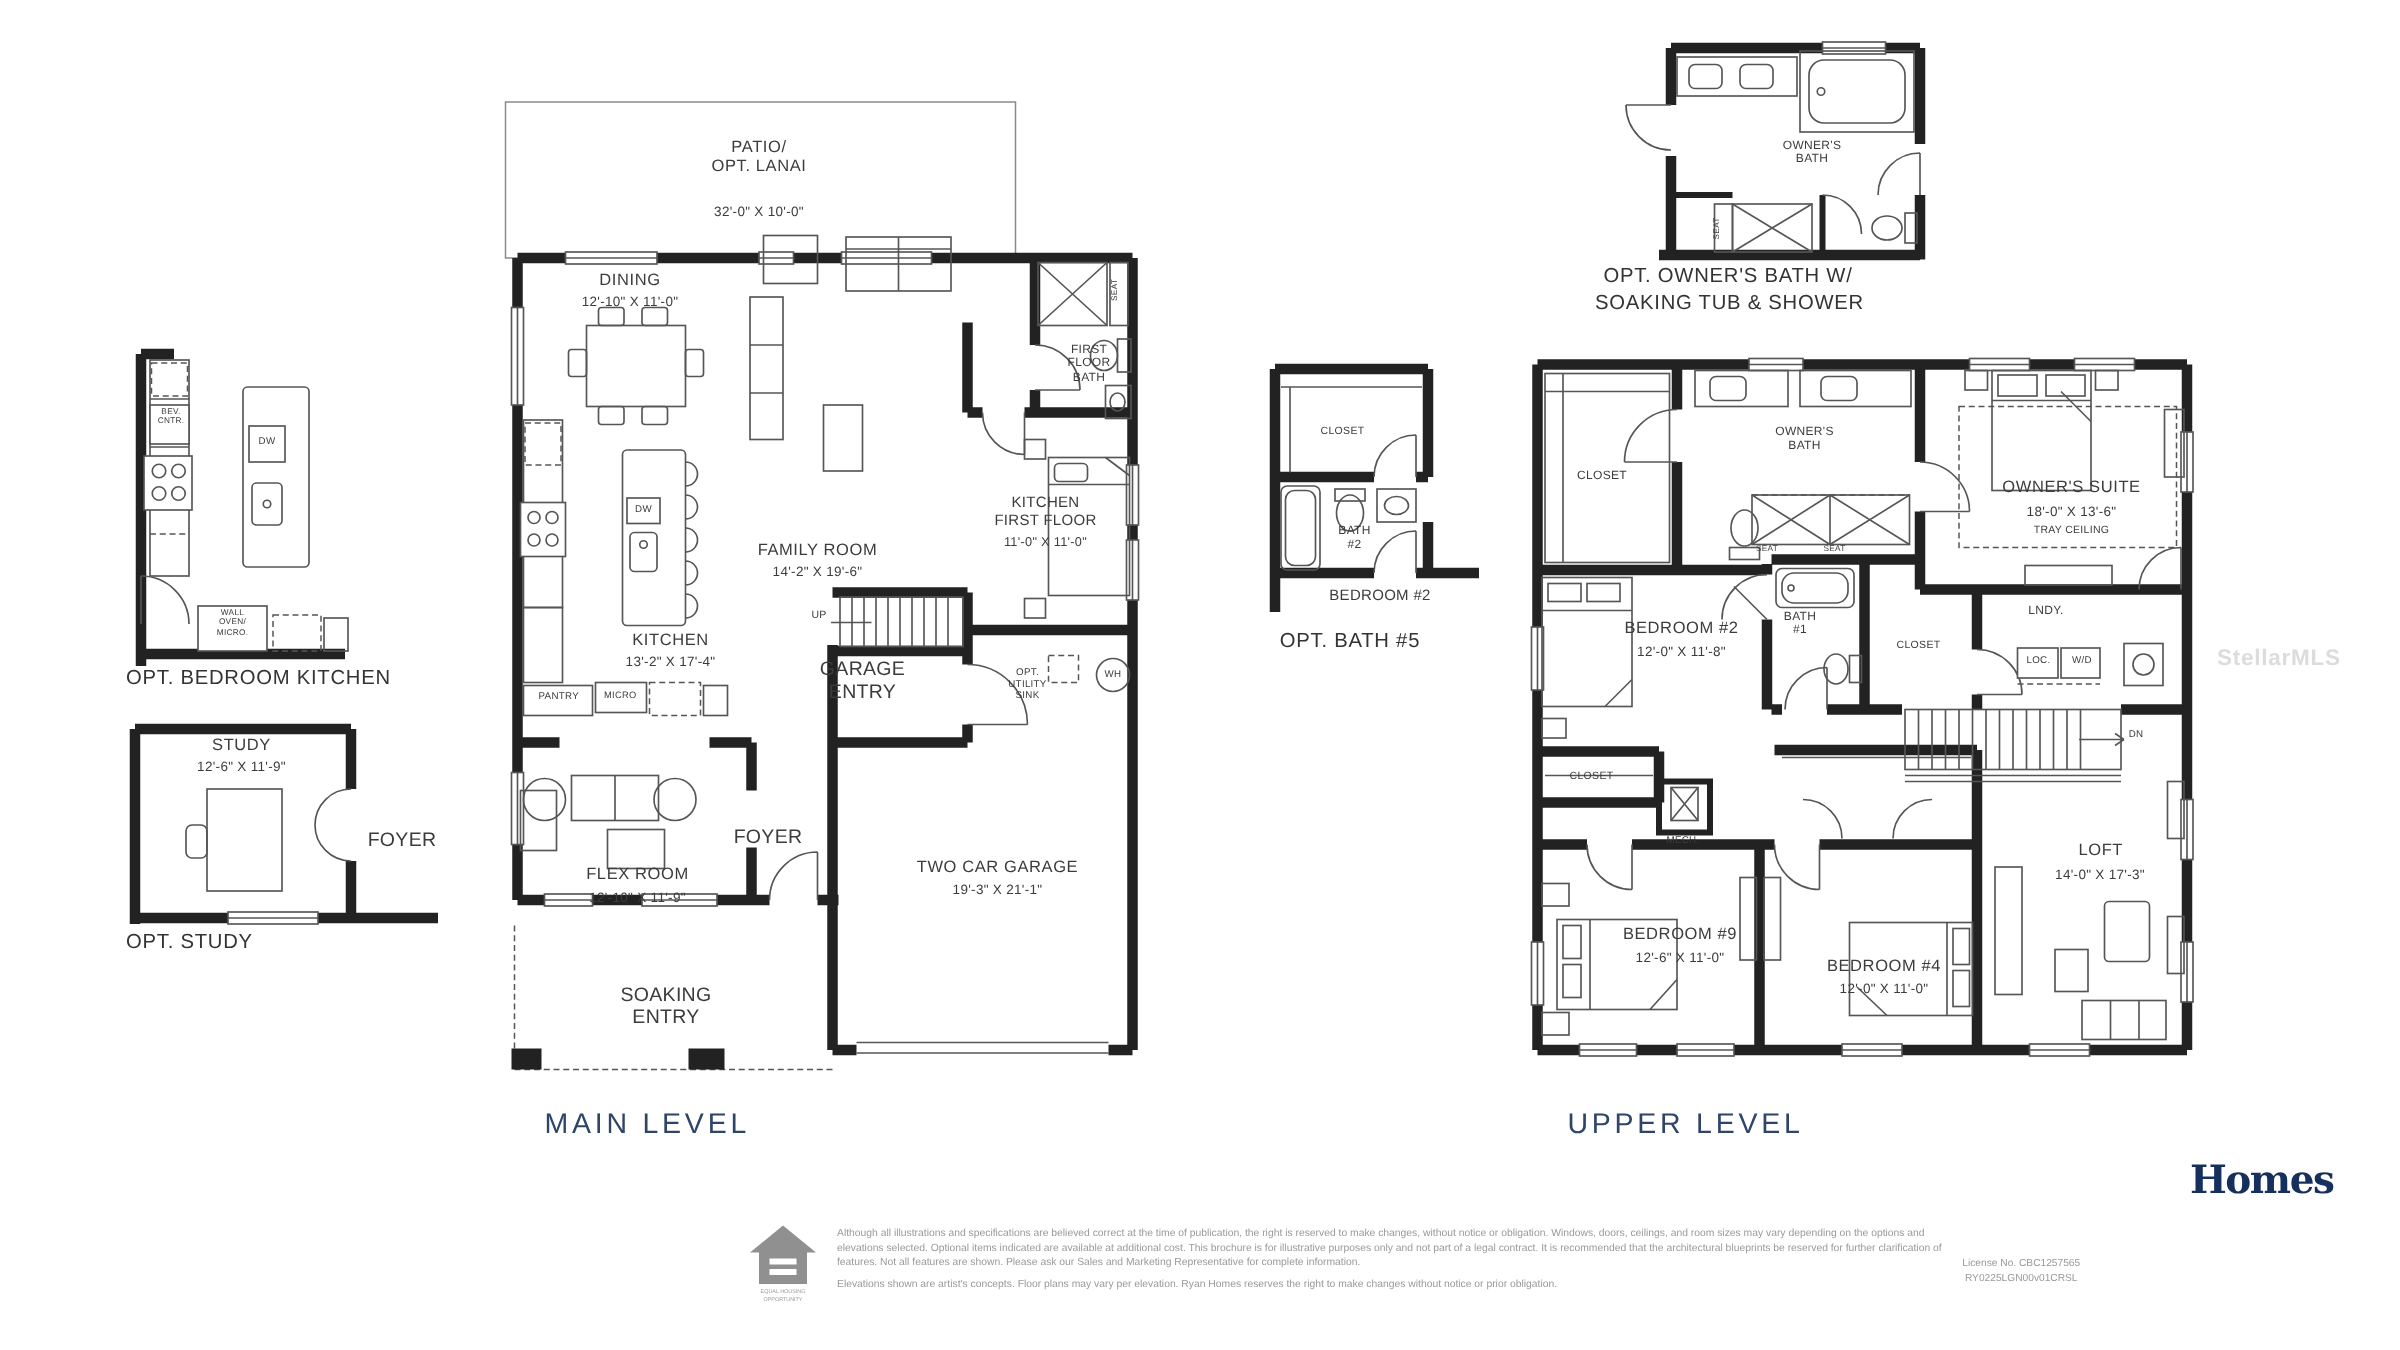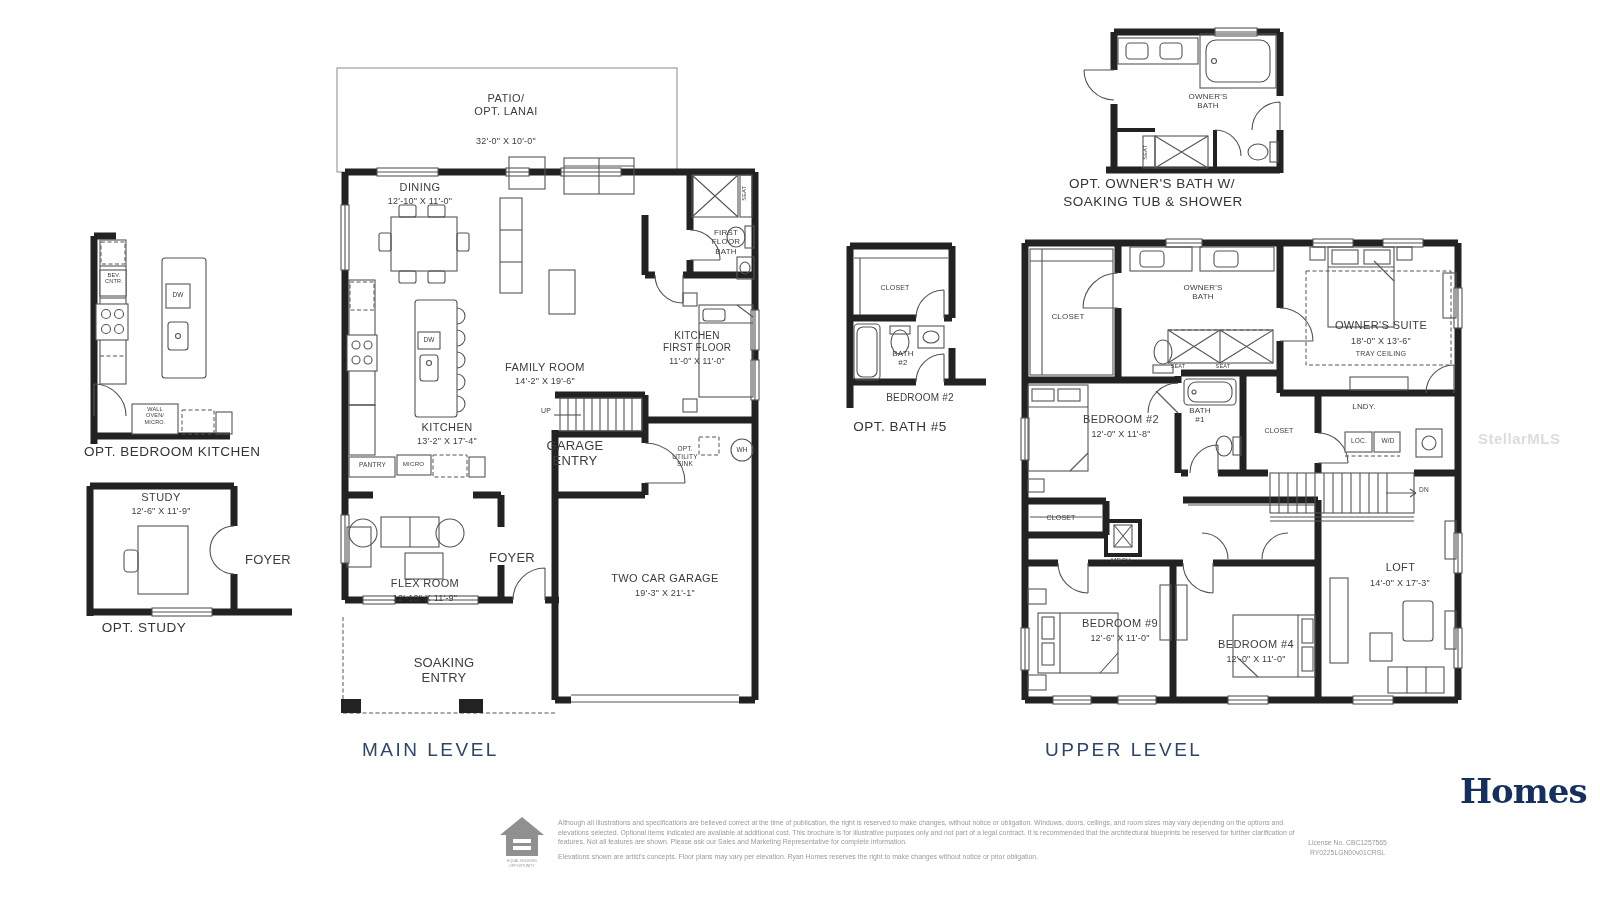--- a/index.html
+++ b/index.html
@@ -72,21 +72,21 @@
     <path class="w" d="M10 16 H154 M10 16 V146 M10 142 H212 M154 16 V56 M154 104 V142"></path>
     <rect class="tf" x="72" y="138" width="60" height="8"></rect>
       <line class="t" x1="72" y1="142" x2="132" y2="142"></line>
     <path class="t" d="M154 56 A24 24 0 0 0 130 80 M154 104 A24 24 0 0 1 130 80"></path>
     <rect class="t" x="58" y="56" width="50" height="68"></rect>
     <rect class="t" x="44" y="80" width="14" height="22" rx="4"></rect>
   </svg>
   <div class="lbl room" style="left:125px;top:491px;width:72px">STUDY</div>
   <div class="lbl dims" style="left:118px;top:506px;width:86px">12'-6" X 11'-9"</div>
   <div class="lbl s9" style="left:243px;top:552px;width:50px">FOYER</div>
-  <div class="lbl cap" style="left:84px;top:620px;width:120px;text-align:center">OPT. STUDY</div>
+  <div class="lbl cap" style="left:84px;top:620px;width:120px;text-align:left">OPT. STUDY</div>
 
   <svg style="left:333px;top:65px" width="430" height="660" viewBox="0 0 430 660">
     <rect class="p" x="4" y="3" width="340" height="104"></rect>
 
     <path class="w" d="M12 107 H44 M105 107 H173 M196 107 H228 M288 107 H422 M422 107 V635 M12 107 V140 M12 205 V450 M12 498 V535 M12 535 H30 M62 535 H95 M145 535 H180 M212 535 H226 M222 365 V635 M222 635 H238 M406 635 H422"></path>
 
     <g>
       <rect class="tf" x="44" y="103" width="61" height="8"></rect>
         <line class="t" x1="44" y1="107" x2="105" y2="107"></line>
       <rect class="tf" x="173" y="103" width="23" height="8"></rect>
@@ -235,21 +235,21 @@
   <div class="lbl s65" style="left:350px;top:461px;width:45px">PANTRY</div>
   <div class="lbl s6" style="left:397px;top:460px;width:33px">MICRO</div>
   <div class="lbl s65" style="left:418px;top:336px;width:22px">DW</div>
   <div class="lbl room" style="left:380px;top:577px;width:90px">FLEX ROOM</div>
   <div class="lbl dims" style="left:380px;top:593px;width:90px">12'-10" X 11'-9"</div>
   <div class="lbl s9" style="left:487px;top:550px;width:50px">FOYER</div>
   <div class="lbl room" style="left:595px;top:572px;width:140px">TWO CAR GARAGE</div>
   <div class="lbl dims" style="left:595px;top:588px;width:140px">19'-3" X 21'-1"</div>
   <div class="lbl s9" style="left:409px;top:655px;width:70px">SOAKING
 ENTRY</div>
-  <div class="lbl level" style="left:362px;top:739px;width:160px;text-align:left">MAIN LEVEL</div>
+  <div class="lbl level" style="left:340px;top:739px;width:160px;text-align:right">MAIN LEVEL</div>
 
   <svg style="left:1076px;top:18px" width="210" height="160" viewBox="0 0 210 160">
     <path class="w" d="M38 14 H204 M204 14 V78 M204 112 V155 M204 152 H30 M38 14 V52 M38 86 V152"></path>
     <rect class="tf" x="139" y="10" width="42" height="8"></rect>
       <line class="t" x1="139" y1="14" x2="181" y2="14"></line>
     <path class="t" d="M8 52 A30 30 0 0 0 38 82 M38 52 H8 M204 84 A28 28 0 0 0 176 112 M204 112 V84"></path>
     <g class="t">
       <rect x="42" y="20" width="80" height="26"></rect>
       <rect x="50" y="25" width="22" height="16" rx="4"></rect>
         <rect x="84" y="25" width="22" height="16" rx="4"></rect>
@@ -489,16 +489,16 @@
     <p>Although all illustrations and specifications are believed correct at the time of publication, the right is reserved to make changes, without notice or obligation. Windows, doors, ceilings, and room sizes may vary depending on the options and elevations selected. Optional items indicated are available at additional cost. This brochure is for illustrative purposes only and not part of a legal contract. It is recommended that the architectural blueprints be reserved for further clarification of features. Not all features are shown. Please ask our Sales and Marketing Representative for complete information.</p>
     <p>Elevations shown are artist's concepts. Floor plans may vary per elevation. Ryan Homes reserves the right to make changes without notice or prior obligation.</p>
   </div>
 
   <div class="lic" style="left:1285px;top:838px;width:125px">
     <div>License No. CBC1257565</div>
     <div>RY0225LGN00v01CRSL</div>
   </div>
 
   <div class="ryan" style="left:1412px;top:786px;width:150px;height:90px">
-    <div style="font-size:34px;letter-spacing:-1px;line-height:1;margin:-12px 0 0 48px">Homes</div>
+    <div style="font-size:26px;letter-spacing:-1px;line-height:1;margin:-12px 0 0 48px">Homes</div>
   </div>
 
 </div>
 
 </body></html>

